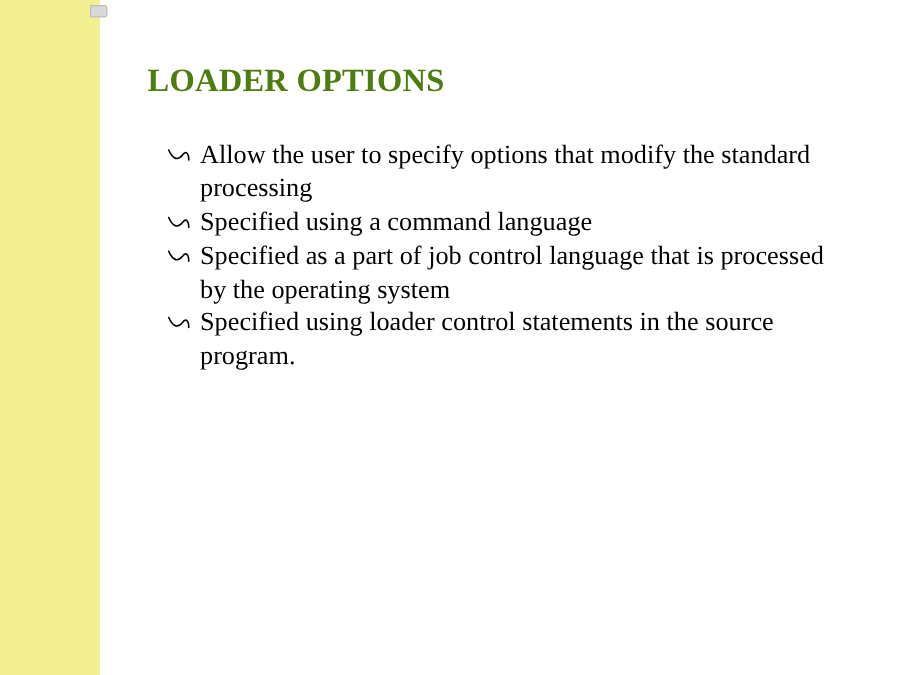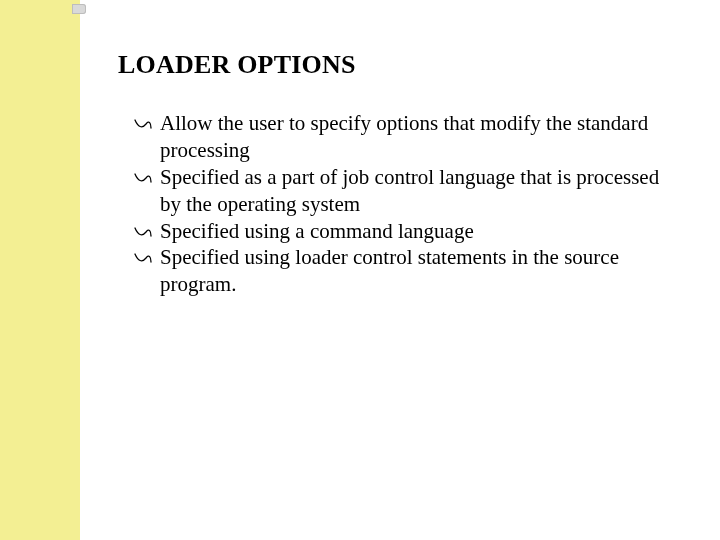--- a/index.html
+++ b/index.html
@@ -35,21 +35,21 @@
     border-top-right-radius: 3px;
     border-bottom-right-radius: 3px;
     box-shadow: inset 0 0 0 1px #bdbdbd;
   }
   .title {
     position: absolute;
     left: 118px;
     top: 50px;
     font-weight: bold;
     font-size: 26px;
-    color: #000000;
+    color: #4d7c0f;
     letter-spacing: 0.2px;
   }
   .content {
     position: absolute;
     left: 132px;
     top: 110px;
     right: 50px;
     font-size: 21px;
     line-height: 1.28;
     color: #000000;
@@ -99,30 +99,30 @@
       </span>
       <span>Allow the user to specify options that modify the standard processing</span>
     </div>
 
     <div class="item">
       <span class="bullet">
         <svg viewBox="0 0 22 18">
             <path d="M3 4 C 6 11, 10 13, 14 8 C 17 4, 19 7, 19 12" fill="none" stroke="#000" stroke-width="1.3" stroke-linecap="round"></path>
           </svg>
       </span>
-      <span>Specified as a part of job control language that is processed by the operating system</span>
+      <span>Specified using a command language</span>
     </div>
 
     <div class="item">
       <span class="bullet">
         <svg viewBox="0 0 22 18">
             <path d="M3 4 C 6 11, 10 13, 14 8 C 17 4, 19 7, 19 12" fill="none" stroke="#000" stroke-width="1.3" stroke-linecap="round"></path>
           </svg>
       </span>
-      <span>Specified using a command language</span>
+      <span>Specified as a part of job control language that is processed by the operating system</span>
     </div>
 
     <div class="item">
       <span class="bullet">
         <svg viewBox="0 0 22 18">
             <path d="M3 4 C 6 11, 10 13, 14 8 C 17 4, 19 7, 19 12" fill="none" stroke="#000" stroke-width="1.3" stroke-linecap="round"></path>
           </svg>
       </span>
       <span>Specified using loader control statements in the source program.</span>
     </div>

